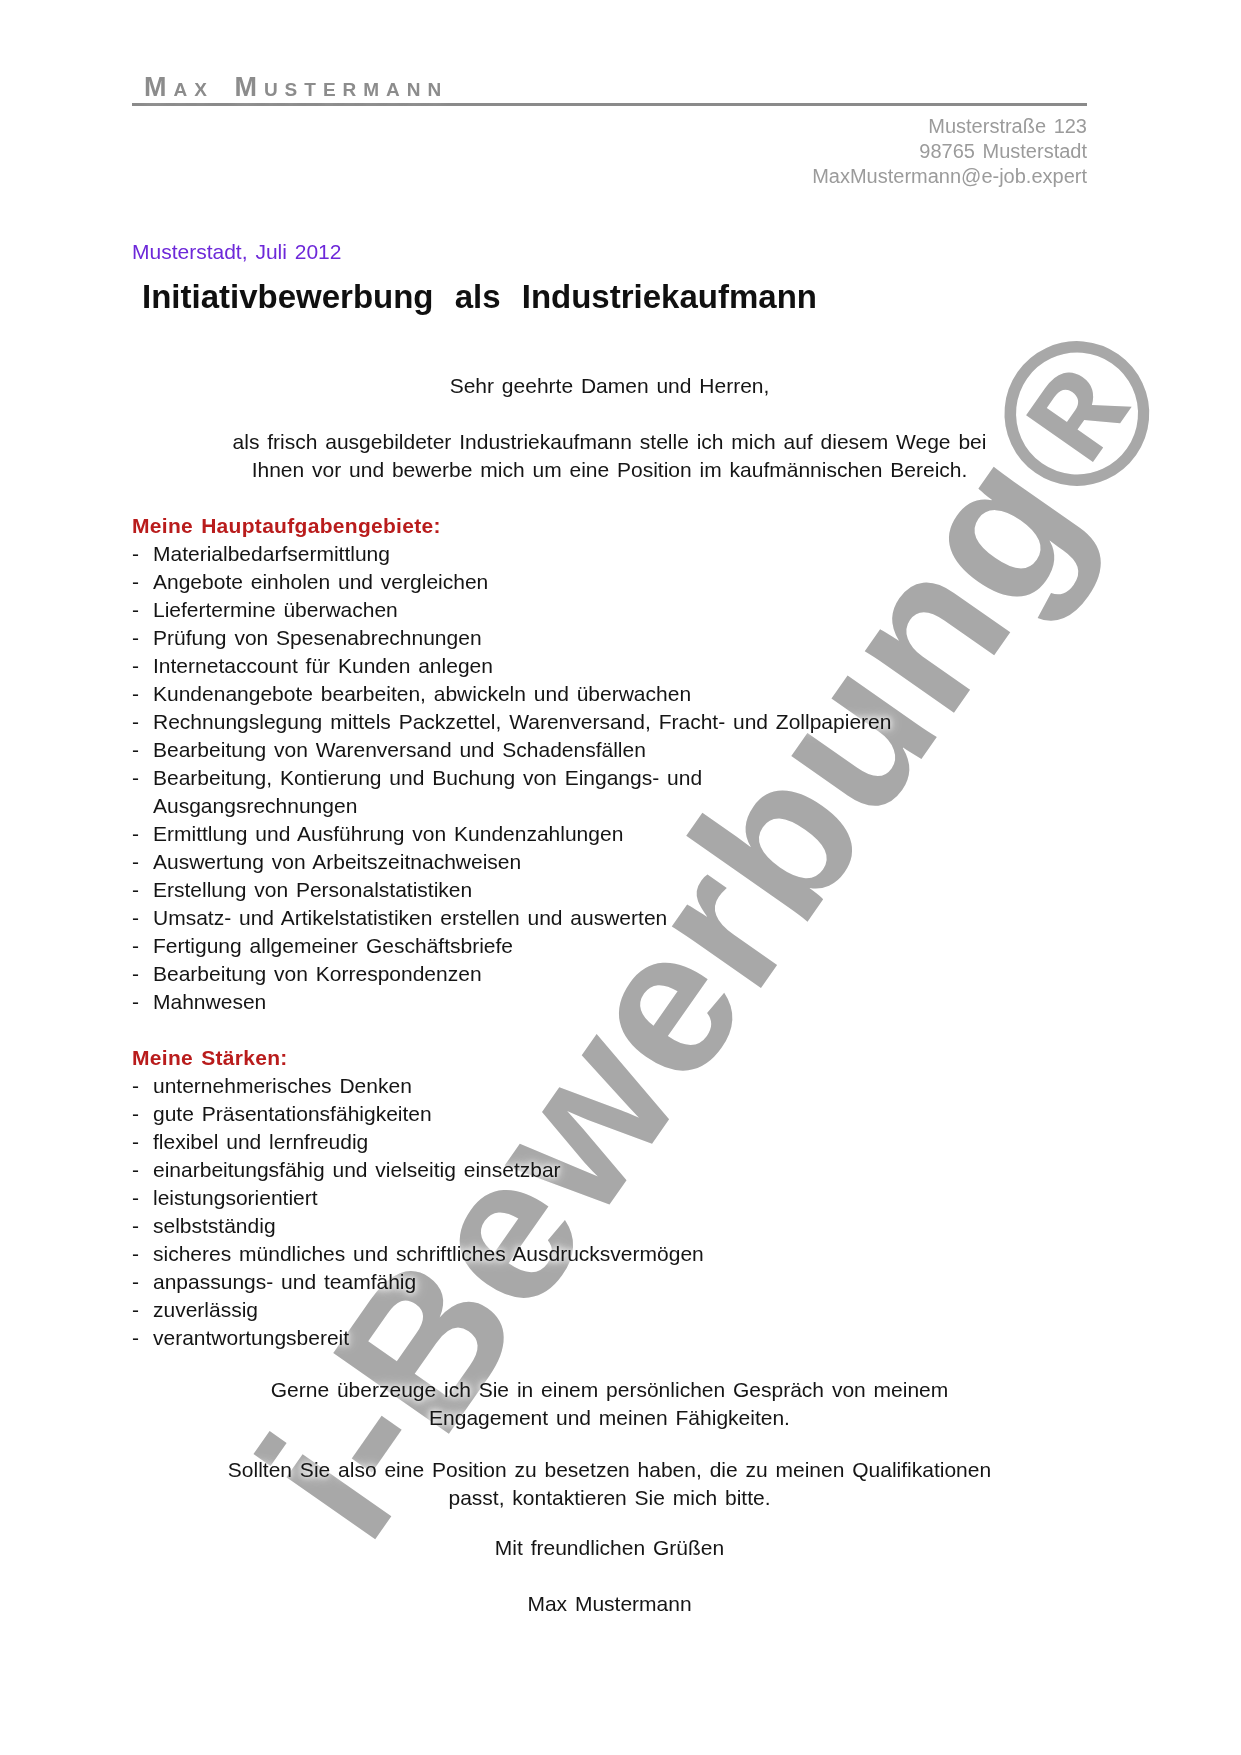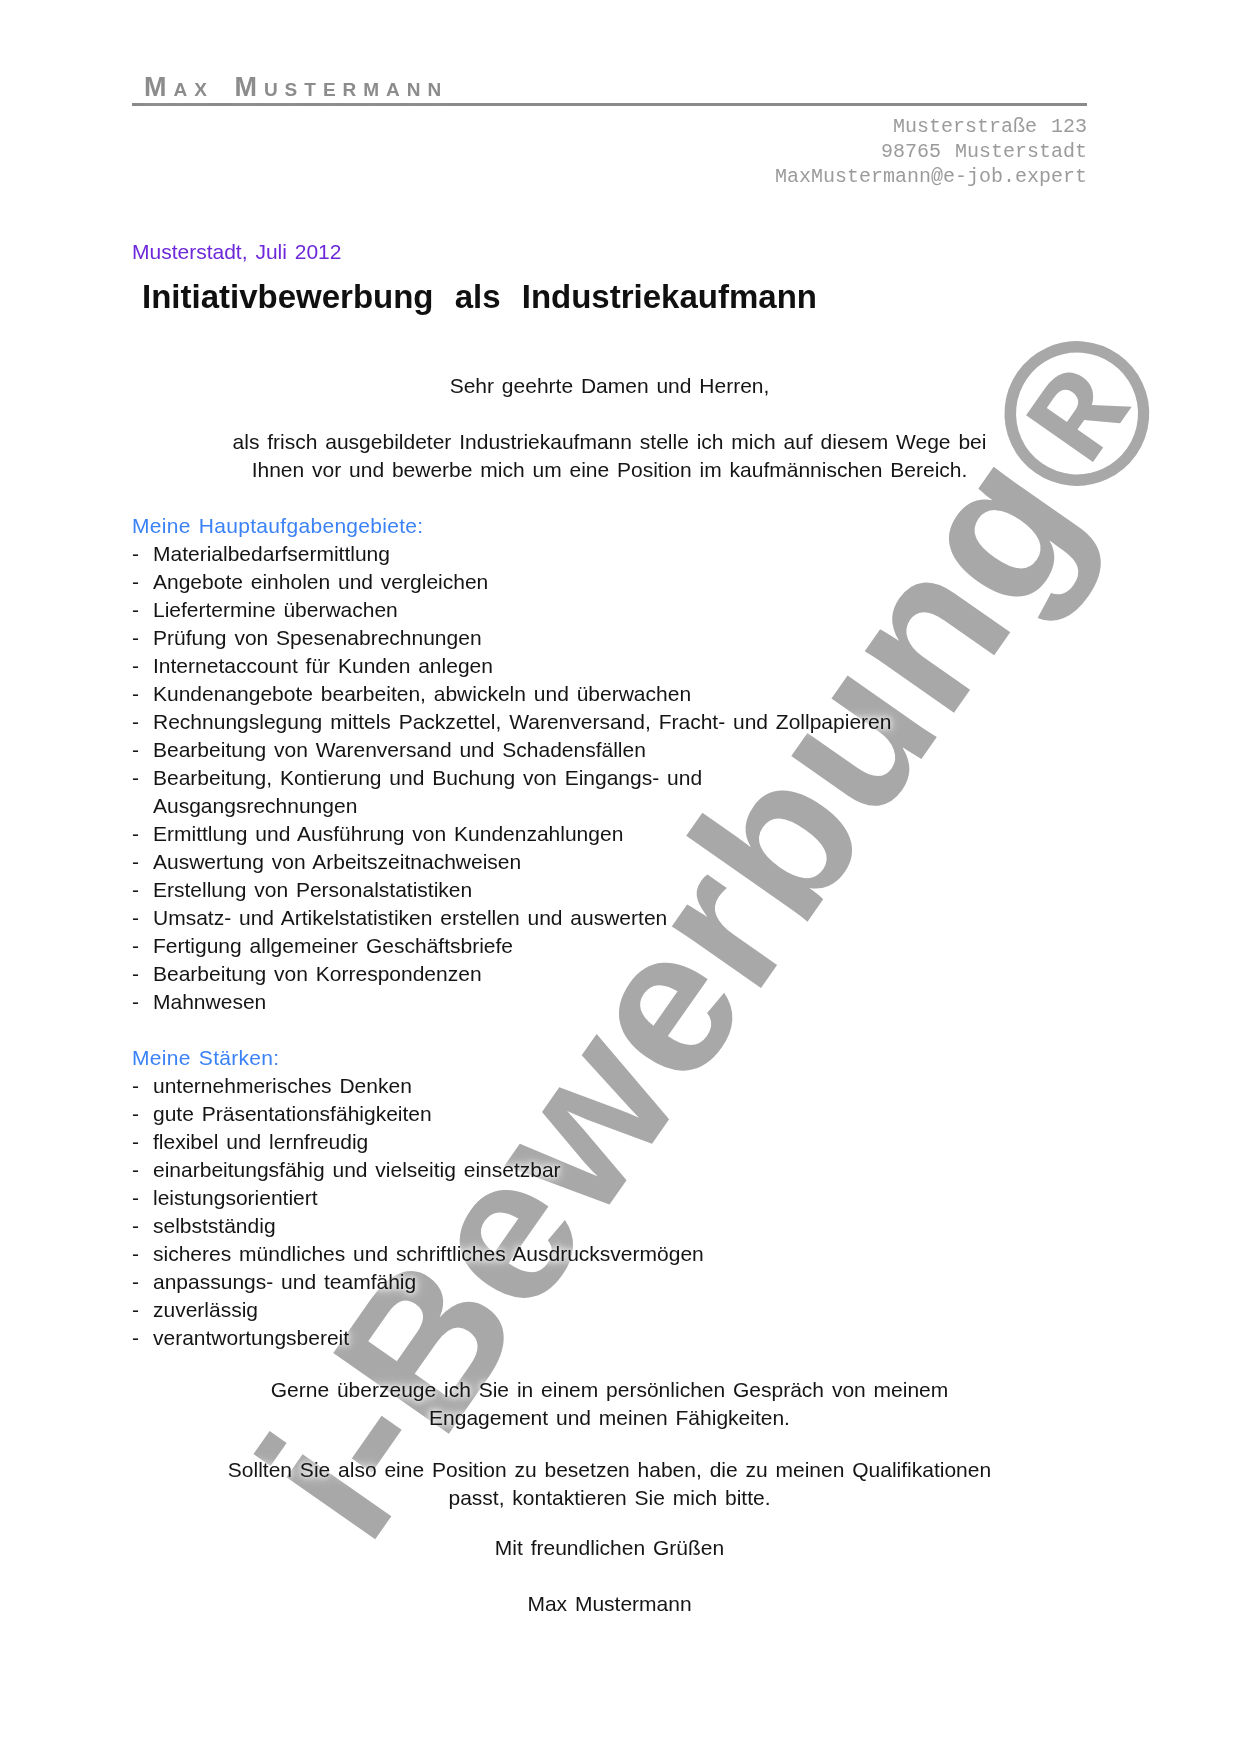--- a/index.html
+++ b/index.html
@@ -57,43 +57,42 @@
     height: 3px;
     background: #8a8a8a;
     margin-top: 1px;
   }
   .address-block {
     margin-top: 8px;
     text-align: right;
     color: #9b9b9b;
     font-size: 20px;
     line-height: 25px;
-    font-family: Liberation Mono, monospace;
   }
   .date-line {
     margin-top: 50px;
     color: #6d28d9;
     line-height: 26px;
   }
   .subject {
     margin-top: 16px;
     font-size: 33px;
     line-height: 32px;
     font-weight: 700;
     color: #101010;
     word-spacing: 12px;
     padding-left: 10px;
   }
   .salutation { margin-top: 59px; }
   .para { white-space: pre-line; text-align: center; }
   .intro { margin-top: 28px; }
 
   .section-heading {
-    font-weight: 400;
-    color: #3b82f6;
+    font-weight: 700;
+    color: #b91c1c;
     letter-spacing: 0.3px;
   }
   .tasks-heading { margin-top: 28px; }
   .strengths-heading { margin-top: 28px; }
 
   .bullet-list { margin: 0; padding: 0; }
   .bullet-item { display: flex; align-items: flex-start; }
   .bullet-dash { flex: 0 0 21px; }
   .bullet-text { flex: 1; white-space: pre-line; }
 

